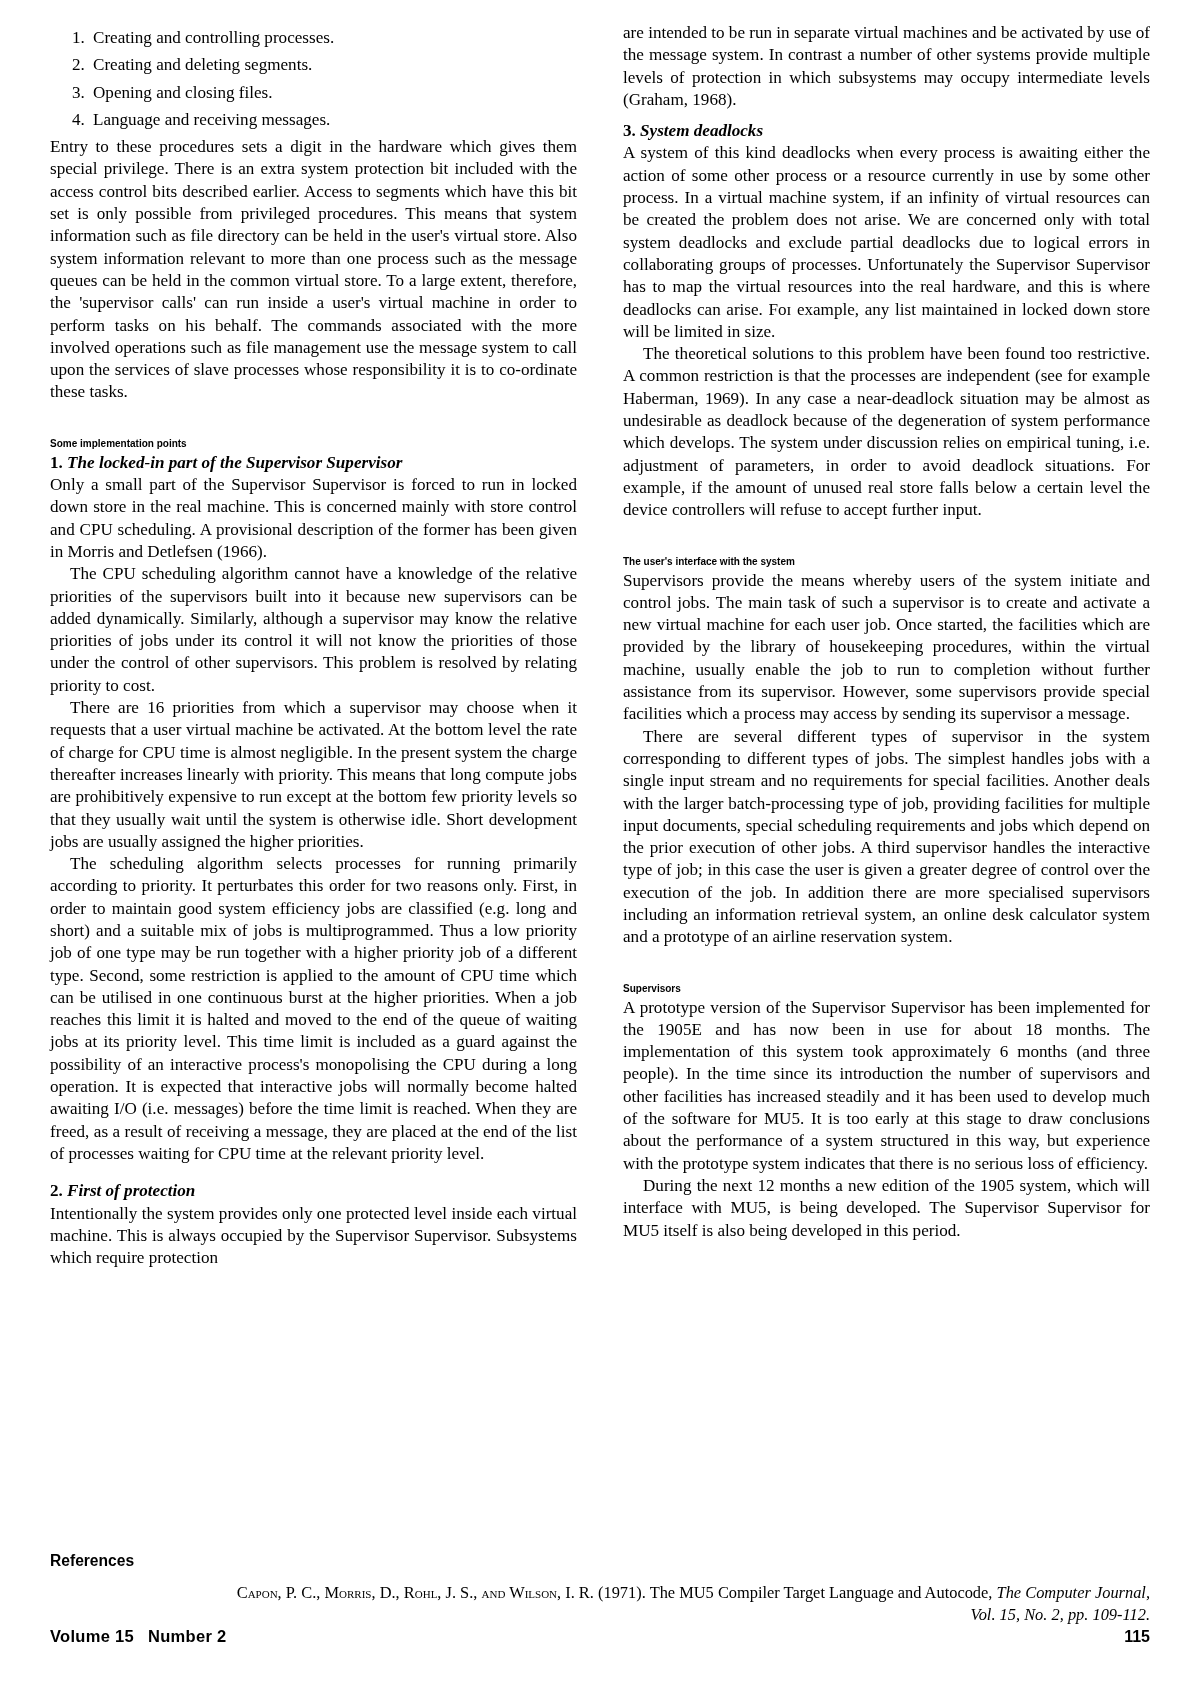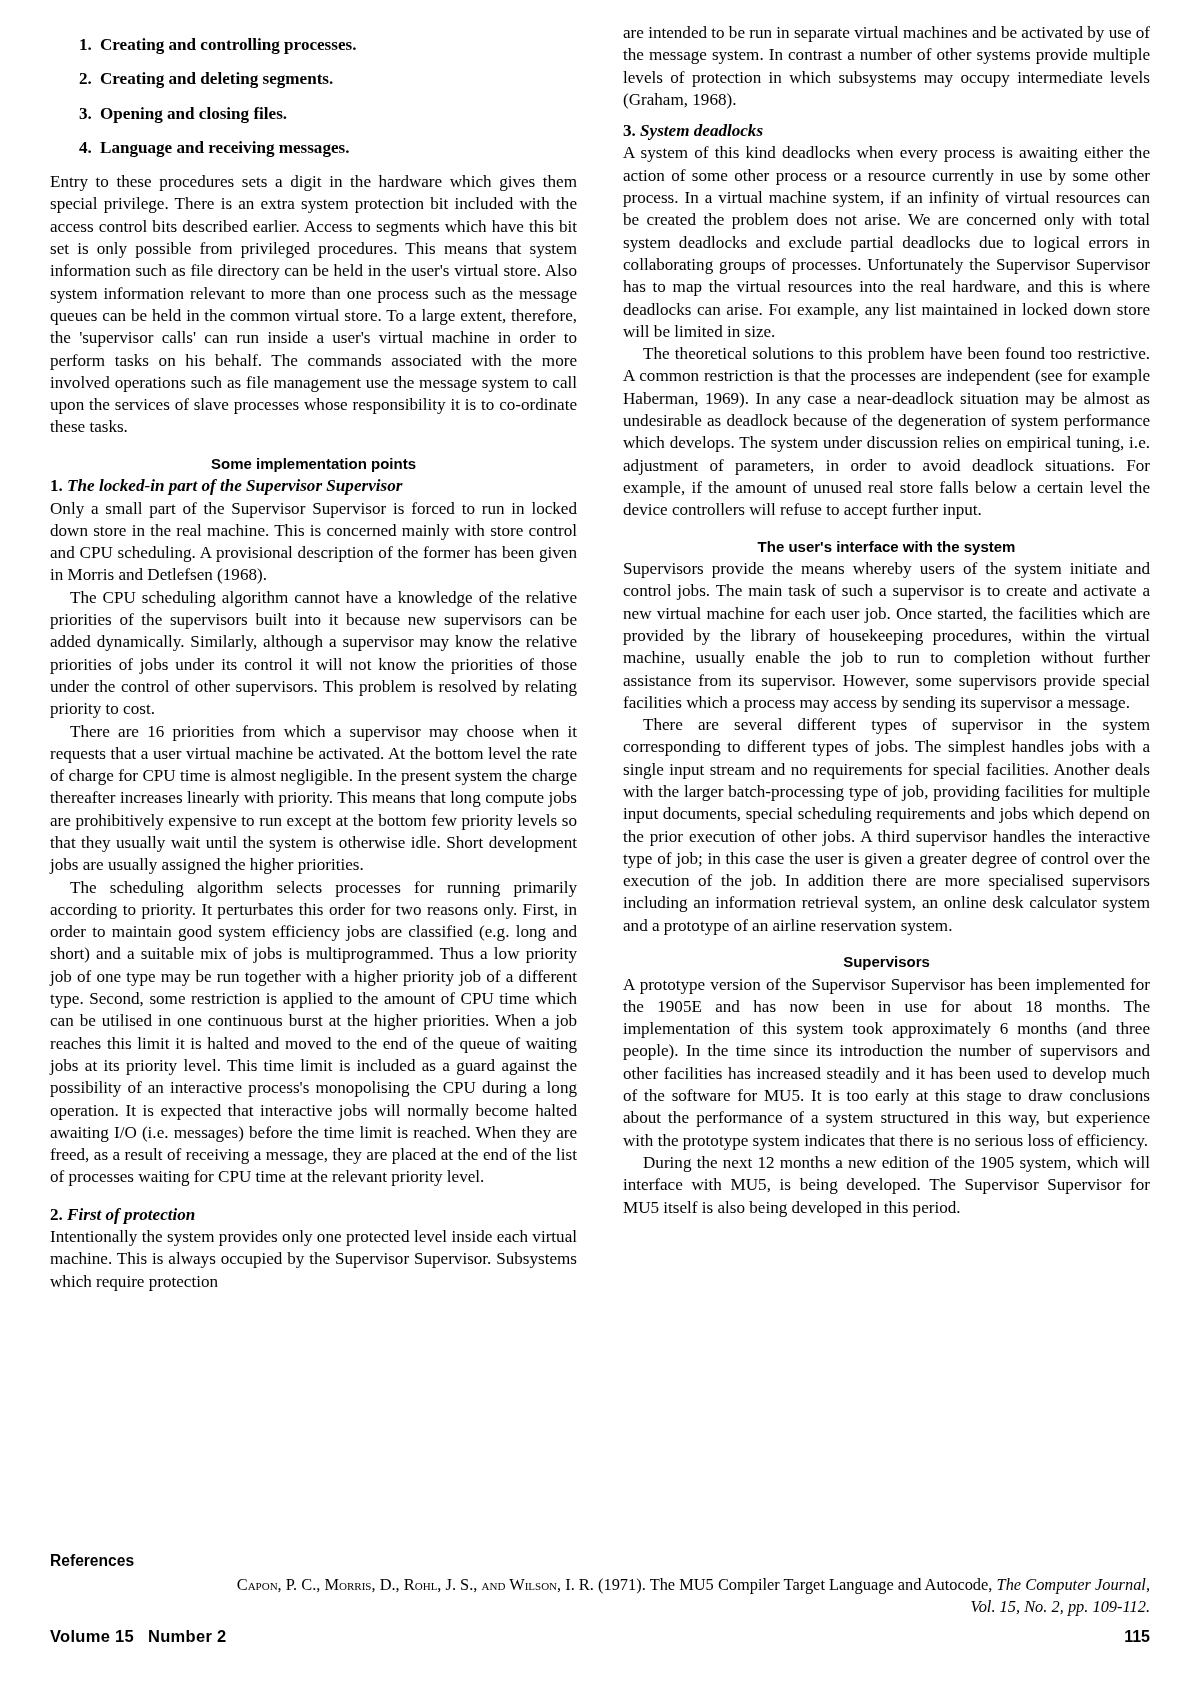--- a/index.html
+++ b/index.html
@@ -44,31 +44,29 @@
   p.indent {
     text-indent: 20px;
   }
   ol.numlist {
     margin: 0 0 0 0;
     padding: 0 0 0 34px;
     font-size: 17.1px;
     line-height: 1.305;
   }
   ol.numlist li {
-    margin: 12px;
+    margin: 5px;
     padding-left: 4px;
-    font-weight: bold;
   }
   h3.sect-bold {
     font-family: "Liberation Sans", sans-serif;
-    font-size: 15px;
+    font-size: 10px;
     font-weight: bold;
-    margin: 15px 0 2px 0;
+    margin: 33px 0 2px 0;
     line-height: 1.3;
-    text-align: center;
   }
   h4.sect-ital {
     font-size: 17.1px;
     font-weight: bold;
     font-style: italic;
     margin: 0 0 0 0;
     line-height: 1.305;
   }
   h4.sect-ital .num {
     font-style: normal;
@@ -78,21 +76,21 @@
   .refs {
     position: absolute;
     left: 50px;
     top: 1552px;
     width: 1100px;
   }
   .refs-title {
     font-family: "Liberation Sans", sans-serif;
     font-size: 15.6px;
     font-weight: bold;
-    margin-bottom: 4px;
+    margin-bottom: 12px;
   }
   .ref-entry {
     font-size: 16.4px;
     line-height: 1.32;
     text-indent: 0;
     text-align: right;
   }
   .ref-entry .sc {
     font-variant: small-caps;
   }
@@ -134,21 +132,21 @@
         <li>Opening and closing files.</li>
         <li>Language and receiving messages.</li>
       </ol>
 
       <p>Entry to these procedures sets a digit in the hardware which gives them special privilege. There is an extra system protection bit included with the access control bits described earlier. Access to segments which have this bit set is only possible from privileged procedures. This means that system information such as file directory can be held in the user's virtual store. Also system information relevant to more than one process such as the message queues can be held in the common virtual store. To a large extent, therefore, the 'supervisor calls' can run inside a user's virtual machine in order to perform tasks on his behalf. The commands associated with the more involved operations such as file management use the message system to call upon the services of slave processes whose responsibility it is to co-ordinate these tasks.</p>
 
       <h3 class="sect-bold">Some implementation points</h3>
 
       <h4 class="sect-ital"><span class="num">1. </span><span>The locked-in part of the Supervisor Supervisor</span></h4>
 
-      <p>Only a small part of the Supervisor Supervisor is forced to run in locked down store in the real machine. This is concerned mainly with store control and CPU scheduling. A provisional description of the former has been given in Morris and Detlefsen (1968).</p>
+      <p>Only a small part of the Supervisor Supervisor is forced to run in locked down store in the real machine. This is concerned mainly with store control and CPU scheduling. A provisional description of the former has been given in Morris and Detlefsen (1966).</p>
       <p class="indent">The CPU scheduling algorithm cannot have a knowledge of the relative priorities of the supervisors built into it because new supervisors can be added dynamically. Similarly, although a supervisor may know the relative priorities of jobs under its control it will not know the priorities of those under the control of other supervisors. This problem is resolved by relating priority to cost.</p>
       <p class="indent">There are 16 priorities from which a supervisor may choose when it requests that a user virtual machine be activated. At the bottom level the rate of charge for CPU time is almost negligible. In the present system the charge thereafter increases linearly with priority. This means that long compute jobs are prohibitively expensive to run except at the bottom few priority levels so that they usually wait until the system is otherwise idle. Short development jobs are usually assigned the higher priorities.</p>
       <p class="indent">The scheduling algorithm selects processes for running primarily according to priority. It perturbates this order for two reasons only. First, in order to maintain good system efficiency jobs are classified (e.g. long and short) and a suitable mix of jobs is multiprogrammed. Thus a low priority job of one type may be run together with a higher priority job of a different type. Second, some restriction is applied to the amount of CPU time which can be utilised in one continuous burst at the higher priorities. When a job reaches this limit it is halted and moved to the end of the queue of waiting jobs at its priority level. This time limit is included as a guard against the possibility of an interactive process's monopolising the CPU during a long operation. It is expected that interactive jobs will normally become halted awaiting I/O (i.e. messages) before the time limit is reached. When they are freed, as a result of receiving a message, they are placed at the end of the list of processes waiting for CPU time at the relevant priority level.</p>
 
       <div class="spacer-md"></div>
 
       <h4 class="sect-ital"><span class="num">2. </span><span>First of protection</span></h4>
 
       <p>Intentionally the system provides only one protected level inside each virtual machine. This is always occupied by the Supervisor Supervisor. Subsystems which require protection</p>
 

